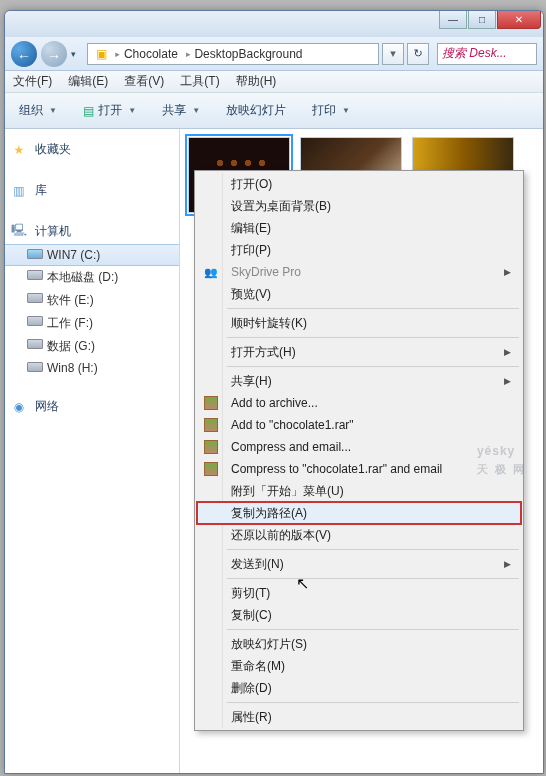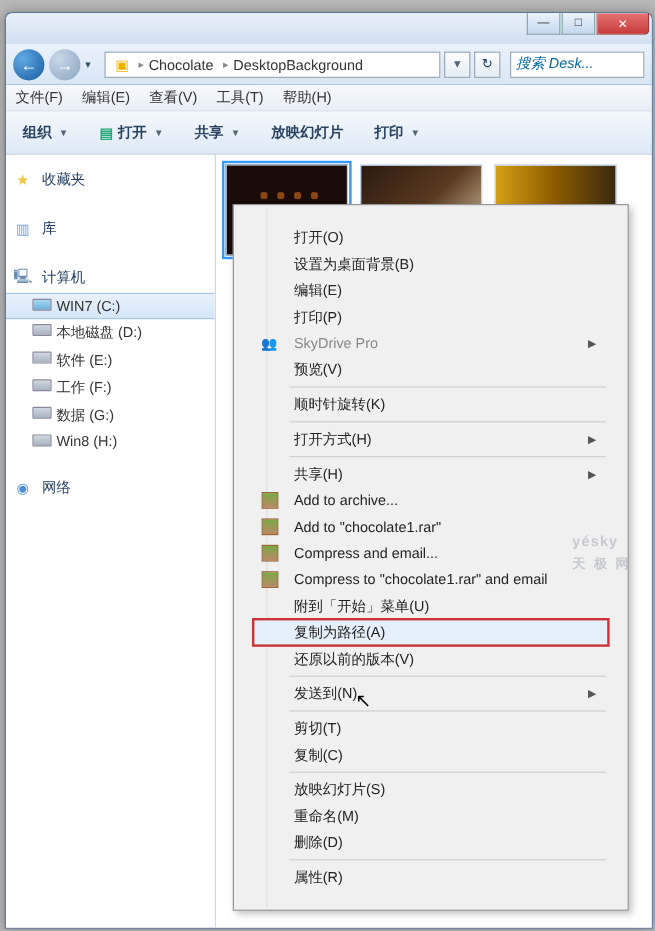--- a/index.html
+++ b/index.html
@@ -14,27 +14,27 @@
 .tb-min { }
 
 .navbar { height: 34px; background: linear-gradient(#eaf2fb, #d8e6f5); display: flex; align-items: center; padding: 0 6px; gap: 4px; border-bottom: 1px solid #b0c4de; }
 .nav-arrow { width: 26px; height: 26px; border-radius: 50%; background: radial-gradient(circle at 30% 30%, #5fa9e6, #1a5c9e); display: flex; align-items: center; justify-content: center; color: #fff; font-size: 14px; }
 .nav-arrow.fwd { background: radial-gradient(circle at 30% 30%, #c8d8e8, #8aa4bf); }
 .nav-drop { width: 12px; color: #356; font-size: 9px; }
 .addressbar { flex: 1; height: 22px; background: #fff; border: 1px solid #9ab; display: flex; align-items: center; padding: 0 4px; }
 .crumb { display: flex; align-items: center; gap: 4px; color: #333; padding: 0 4px; }
 .crumb .sep { color: #888; font-size: 9px; }
 .refresh { width: 22px; height: 22px; border: 1px solid #9ab; background: linear-gradient(#fdfdfd,#e4ecf5); display:flex; align-items:center; justify-content:center; color:#246; font-size:11px; margin-left:-1px; }
-.searchbox { width: 112px; height: 22px; background: #fff; border: 1px solid #9ab; margin-left: 4px; display: flex; align-items: center; padding: 0 4px; color: #0369a1; font-style: italic; }
+.searchbox { width: 100px; height: 22px; background: #fff; border: 1px solid #9ab; margin-left: 4px; display: flex; align-items: center; padding: 0 4px; color: #be185d; font-style: italic; }
 
 .menubar { height: 22px; background: linear-gradient(#f5f9fd,#e8eef6); border-bottom: 1px solid #cdd; display: flex; align-items: center; padding: 0 8px; gap: 16px; color: #333; }
 .menubar span { cursor: default; }
 
 .toolbar { height: 36px; background: linear-gradient(#f4f8fc,#dde9f5); border-bottom: 1px solid #b8c8d8; display: flex; align-items: center; padding: 0 8px; gap: 14px; color: #28425f; }
-.toolbar .tbtn { display:flex; align-items:center; gap:4px; padding: 4px 6px; font-weight: bold; }
+.toolbar .tbtn { display:flex; align-items:center; gap:4px; padding: 4px 6px; }
 .toolbar .drop { font-size: 8px; color: #567; margin-left:2px; }
 
 .body { display: flex; height: calc(100% - 26px - 34px - 22px - 36px); }
 .sidebar { width: 175px; border-right: 1px solid #d0d8e0; background: #fff; padding: 10px 0; overflow: hidden; }
 .side-group { margin-bottom: 18px; }
 .side-heading { padding: 2px 10px 4px 26px; color: #1e395b; font-weight: normal; display:flex; align-items:center; gap:6px; }
 .side-heading .hic { width:16px; height:16px; display:inline-flex; align-items:center; justify-content:center; margin-left:-20px; margin-right:2px; }
 .side-item { padding: 3px 10px 3px 42px; color: #333; display:flex; align-items:flex-start; gap:6px; position:relative; }
 .side-item.selected { background: linear-gradient(#e8f1fb,#d5e6f8); border: 1px solid #a8c8e8; border-left:none; border-right:none; }
 .side-item .dic { width:16px; height:12px; position:absolute; left:22px; display:inline-flex; align-items:center; justify-content:center; }
@@ -42,21 +42,21 @@
 .content { flex:1; padding: 8px; background: #fff; position: relative; }
 .thumbs { display:flex; gap:10px; }
 .thumb { width:102px; height:76px; border:1px solid #bcd0e6; background:#222; position:relative; }
 .thumb.t1 { background:#1a0b0b; }
 .thumb.t1::after { content:""; position:absolute; left:24px; top:18px; width:54px; height:40px; background:
   radial-gradient(circle, #8b4513 3px, transparent 3px) 0 0/14px 14px; }
 .thumb.t2 { background: linear-gradient(135deg,#2a1a0f,#5a3a20,#e8d8b8); }
 .thumb.t3 { background: linear-gradient(90deg,#d4a017,#8b5a00,#3a2a10); }
 .thumb.sel { outline: 2px solid #3399ff; outline-offset: 1px; }
 
-.ctxmenu { position:absolute; left:194px; top:170px; width:330px; background:#f0f0f0; border:1px solid #979797; box-shadow: 3px 3px 6px rgba(0,0,0,.25); padding: 16px; }
+.ctxmenu { position:absolute; left:194px; top:170px; width:330px; background:#f0f0f0; border:1px solid #979797; box-shadow: 3px 3px 6px rgba(0,0,0,.25); padding: 2px; }
 .ctx-iconcol { position:absolute; left:2px; top:2px; bottom:2px; width:26px; background:#f0f0f0; border-right:1px solid #e0e0e0; }
 .ctx-item { height: 22px; padding: 0 20px 0 34px; display:flex; align-items:center; color:#222; position:relative; }
 .ctx-item.disabled { color:#888; }
 .ctx-item .sub { position:absolute; right:10px; font-size:9px; color:#555; }
 .ctx-item.highlighted { outline: 2px solid #c33; outline-offset: -1px; background:#e5effa; }
 .ctx-sep { height:1px; background:#d0d0d0; margin: 3px 2px 3px 30px; }
 .ctx-ic { position:absolute; left:6px; width:16px; height:16px; display:flex; align-items:center; justify-content:center; font-size:11px; }
 .rar-ic { background: linear-gradient(#7a4,#b86); border:1px solid #963; width:14px; height:14px; }
 
 .watermark { position:absolute; right:20px; top:430px; color: rgba(120,130,140,.35); font-size: 28px; font-weight: bold; letter-spacing: 1px; pointer-events:none; z-index:5; }

